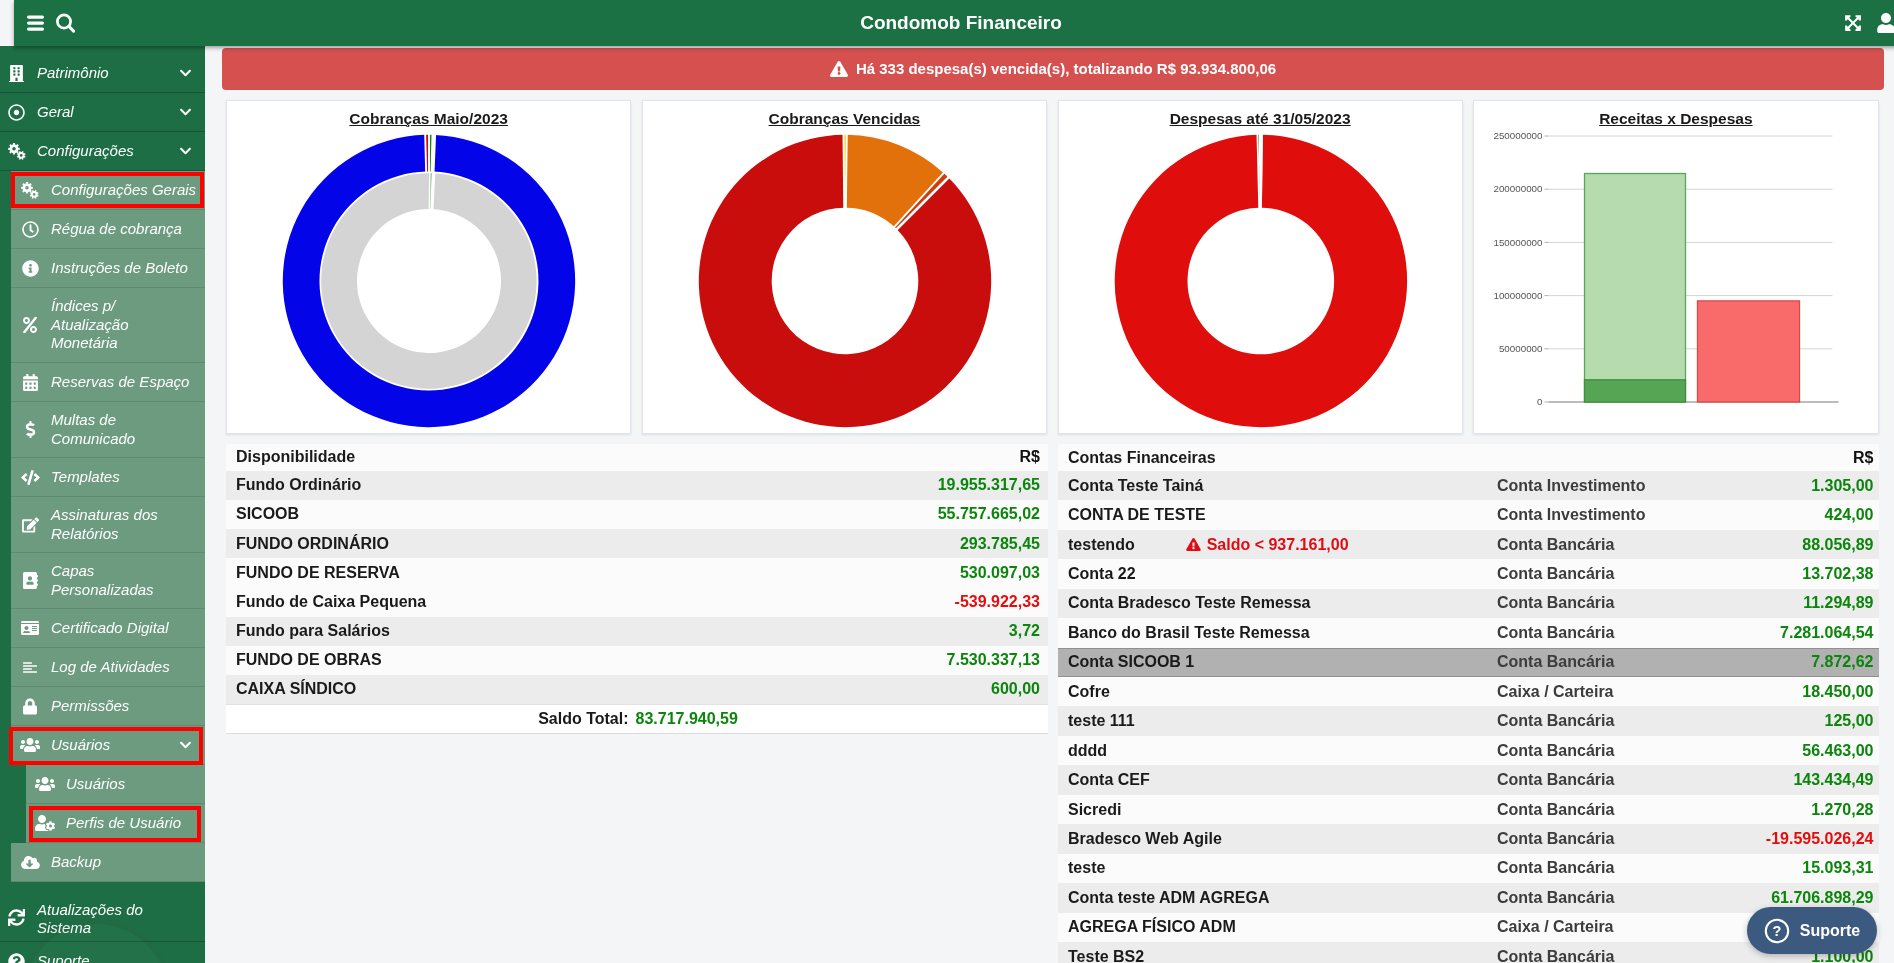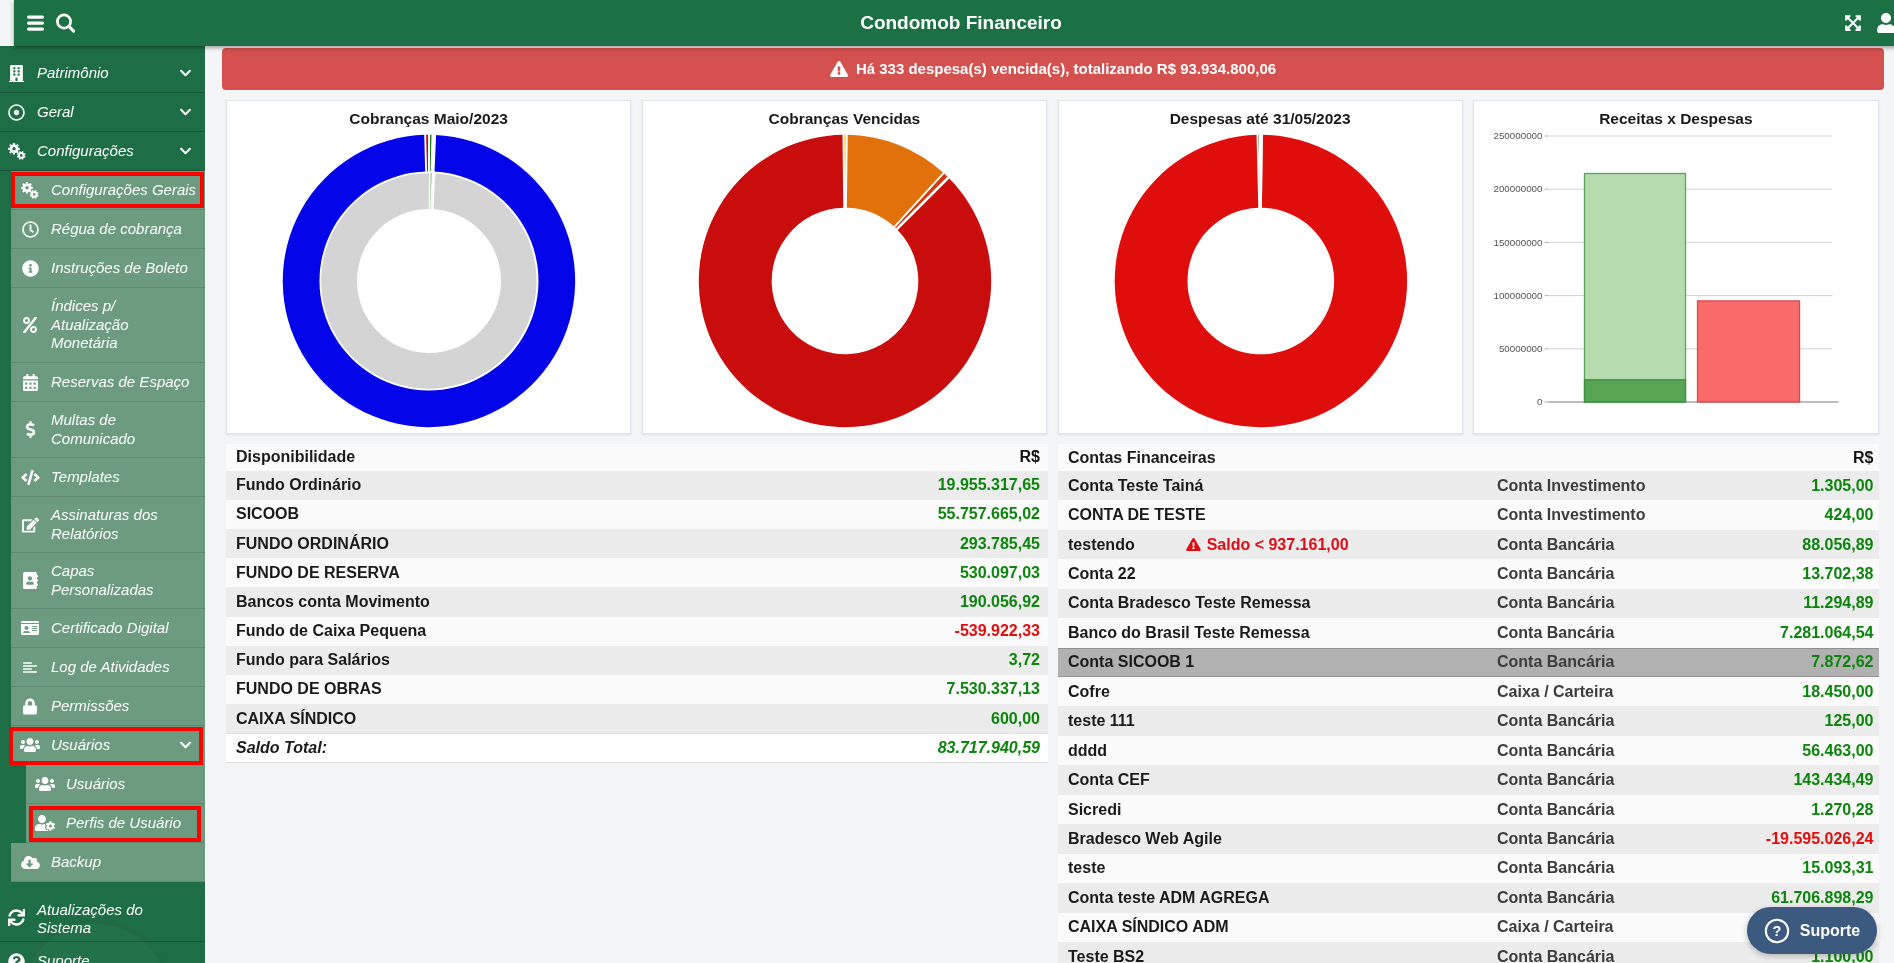--- a/index.html
+++ b/index.html
@@ -28,38 +28,38 @@
 
   .redbox { position:absolute; border:4.5px solid #fe0000; z-index:25; pointer-events:none; }
 
   
   .content { position:absolute; left:205px; top:46px; width:1689px; height:906px; background:#f4f5f6; }
   .alert { position:absolute; left:17px; top:1.5px; width:1662px; height:42px; background:#d45150; border-radius:4px;
            display:flex; align-items:center; justify-content:center; color:#fff; font-weight:bold; font-size:15px; gap:8px; }
 
   .cards { position:absolute; left:21px; top:54px; width:1652.5px; height:333.5px; display:flex; gap:10.5px; }
   .card { width:405.25px; height:333.5px; background:#fff; border:1px solid #dfe5ea; box-shadow:0 1px 2px rgba(120,130,140,.18); position:relative; }
-  .card .ctitle { position:absolute; left:0; right:0; top:9px; text-align:center; font-size:15.5px; font-weight:bold; color:#1a1a1a; }
+  .card .ctitle { position:absolute; left:0; right:0; top:9px; text-align:center; font-size:15.5px; font-weight:bold; color:#1a1a1a;text-decoration:underline; }
   .card svg.donut { position:absolute; left:0; top:0; }
 
   
   .tablezone { position:absolute; top:398.4px; left:21px; display:flex; gap:10px; align-items:flex-start; }
   .ftable { background:#fff; font-size:16px; border-bottom:1px solid #dcdcdc; }
   .trow { position:relative; display:flex; align-items:center; height:29.2px; padding:0 5px 0 10px; }
   .trow.h { background:#fbfbfb; font-weight:bold; color:#111; height:26.2px; }
   .trow.odd { background:#ececec;gap:42px; }
   .trow.even { background:#fbfbfb; }
   .trow .nm { font-weight:bold; color:#1a1a1a; white-space:nowrap; }
   .trow .tp { color:#3c3c3c; white-space:nowrap;font-weight:bold; }
   .trow .val { margin-left:auto; font-weight:bold; color:#0b850b; white-space:nowrap; }
   .trow .val.neg { color:#e60c0c; }
   .trow.sel { background:#b1b1b1; border-top:1px solid #909090; border-bottom:1px solid #909090; }
   .ltable { width:822px; }
   .rtable { width:820.5px; }
-  .ltable .trow.foot { background:#fff; justify-content:space-between; gap:7px; border-top:1px solid #e2e2e2;font-style:italic; }
+  .ltable .trow.foot { background:#fff; justify-content:center; gap:7px; border-top:1px solid #e2e2e2; }
   .ltable .trow { padding-right:8px; }
   .rtable .trow { height:29.45px; }
   .rtable .trow.h { height:26.6px; }
   .ltable .trow.foot .val { margin-left:0; }
 
   .warnred { color:#e30b13; font-weight:bold; display:flex; align-items:center; gap:6px; margin-left:9px; }
 
   
   .suporte { position:absolute; left:1747px; top:907px; width:130px; height:47px; background:#3c5a80; border-radius:24px;
              display:flex; align-items:center; justify-content:center; gap:10px; color:#fff; font-size:16px; font-weight:bold;
@@ -372,24 +372,20 @@
           <span class="val">55.757.665,02</span>
         </div>
 <div class="trow odd">
           <span class="nm">FUNDO ORDINÁRIO</span>
           <span class="val">293.785,45</span>
         </div>
 <div class="trow even">
           <span class="nm">FUNDO DE RESERVA</span>
           <span class="val">530.097,03</span>
         </div>
-<div class="trow odd">
-          <span class="nm">Bancos conta Movimento</span>
-          <span class="val">190.056,92</span>
-        </div>
 <div class="trow even">
           <span class="nm">Fundo de Caixa Pequena</span>
           <span class="val neg">-539.922,33</span>
         </div>
 <div class="trow odd">
           <span class="nm">Fundo para Salários</span>
           <span class="val">3,72</span>
         </div>
 <div class="trow even">
           <span class="nm">FUNDO DE OBRAS</span>
@@ -481,21 +477,21 @@
           <span class="nm">teste</span>
           <span class="tp" style="position:absolute; left:439px;">Conta Bancária</span>
           <span class="val">15.093,31</span>
         </div>
 <div class="trow odd">
           <span class="nm">Conta teste ADM AGREGA</span>
           <span class="tp" style="position:absolute; left:439px;">Conta Bancária</span>
           <span class="val">61.706.898,29</span>
         </div>
 <div class="trow even">
-          <span class="nm">CAIXA SÍNDICO ADM</span>
+          <span class="nm">AGREGA FÍSICO ADM</span>
           <span class="tp" style="position:absolute; left:439px;">Caixa / Carteira</span>
           <span class="val">143.026,82</span>
         </div>
 <div class="trow odd">
           <span class="nm">Teste BS2</span>
           <span class="tp" style="position:absolute; left:439px;">Conta Bancária</span>
           <span class="val">1.100,00</span>
         </div>
 </div>
   </div>

